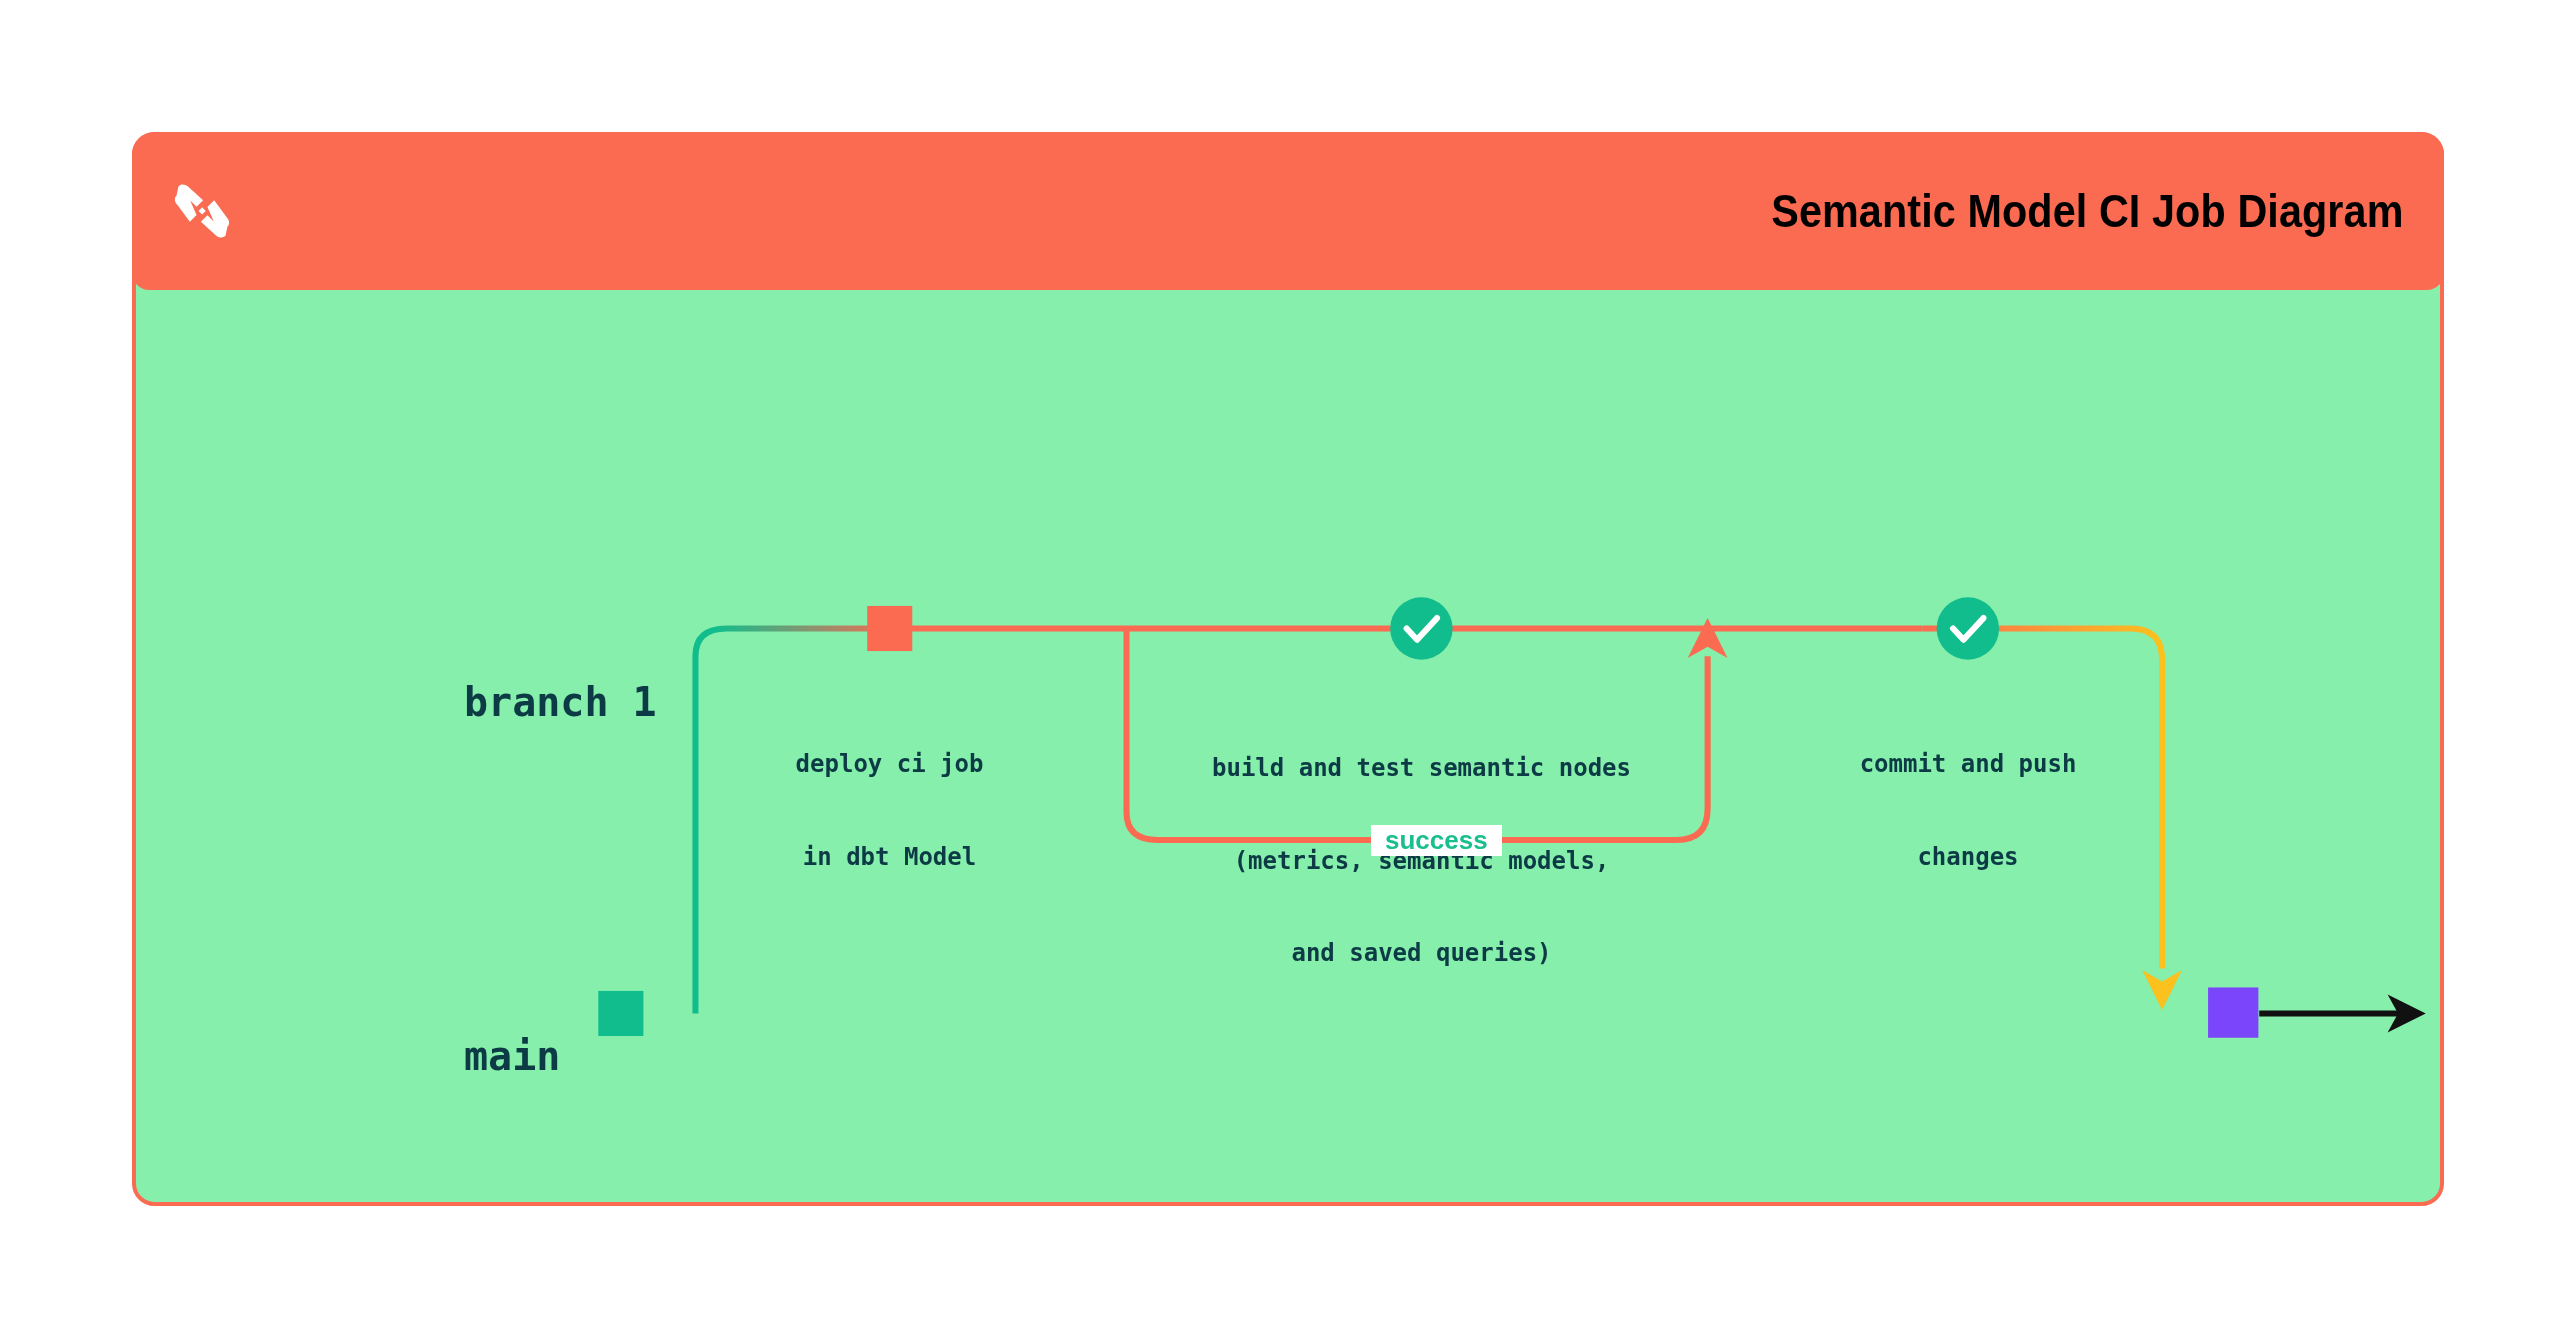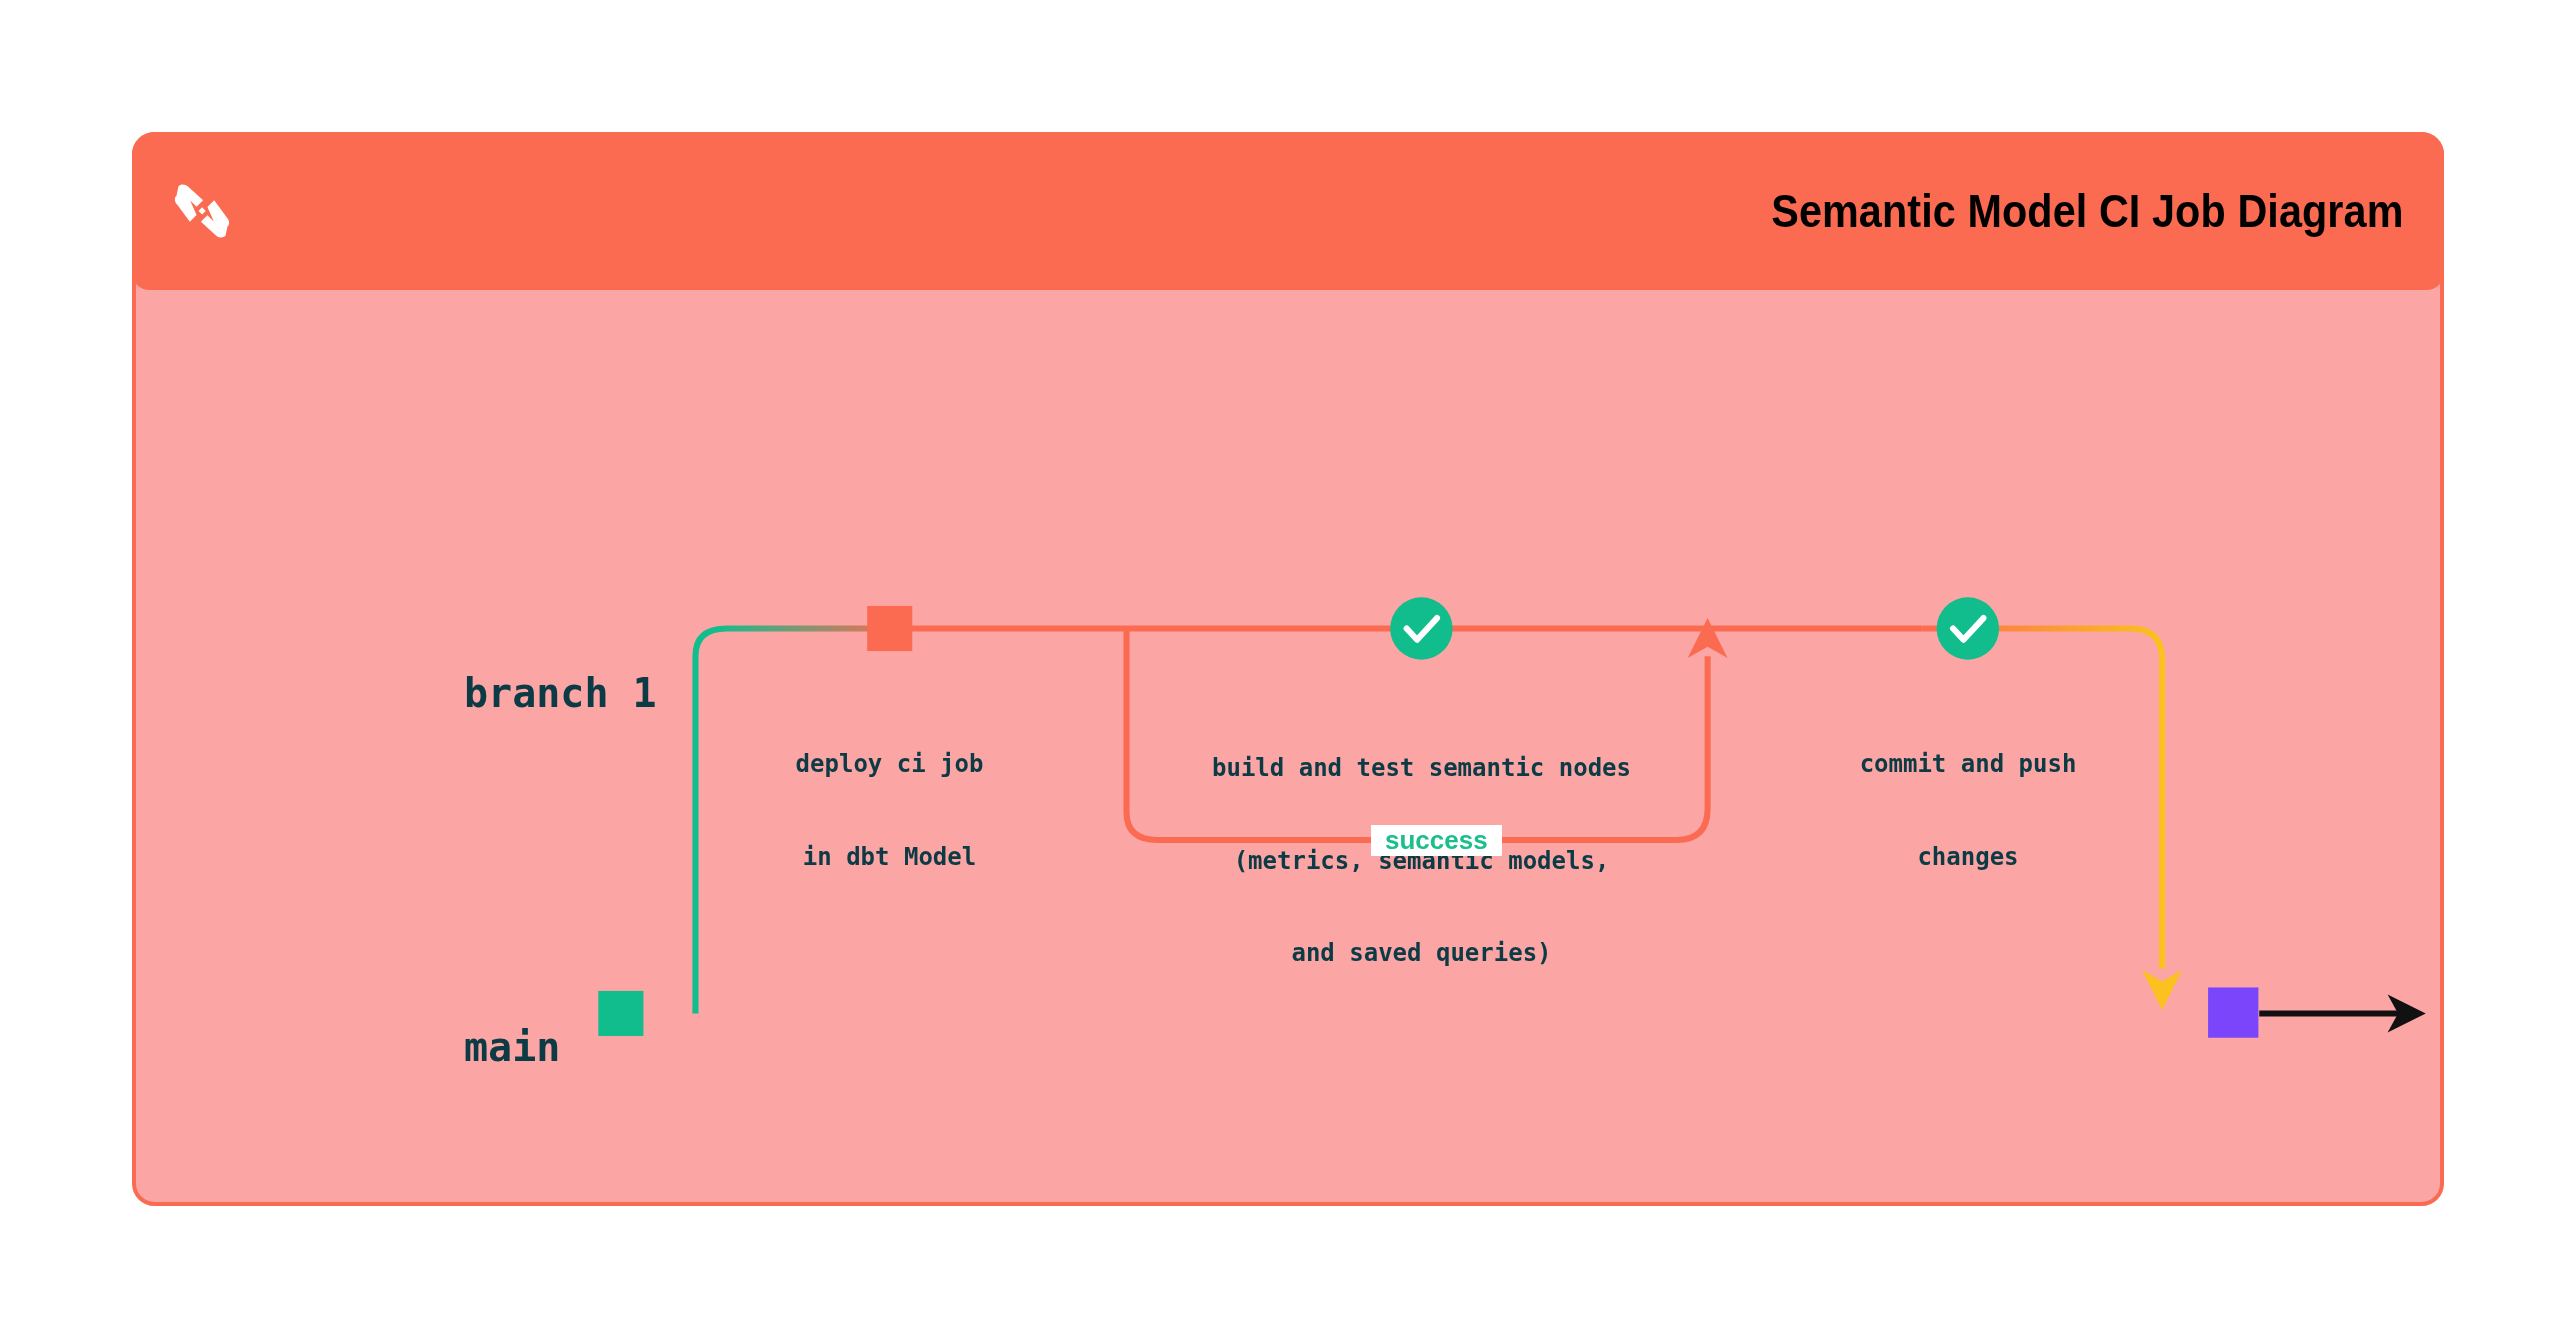--- a/index.html
+++ b/index.html
@@ -9,21 +9,21 @@
   #stage{position:relative;width:2576px;height:1324px;}
 
   
   .card{
     position:absolute;
     left:132px; top:132px;
     width:2312px; height:1074px;
     border:4.3px solid #FB6B52;
     border-radius:22.6px;
     box-sizing:border-box;
-    background:#fca5a5;
+    background:#86efac;
   }
   .card-header{
     position:absolute;
     left:-4.3px; top:-4.3px;
     width:2312px; height:158px;
     background:#FB6B52;
     border-radius:22.6px 22.6px 17.3px 17.3px;
     box-sizing:border-box;
     display:flex; align-items:center;
     padding:0 40px 0 36px;
@@ -58,20 +58,21 @@
     line-height:1.28;
     text-align:center;
   }
   .branch-name{
     position:absolute;
     font-family:"DejaVu Sans Mono","Liberation Mono",monospace;
     font-weight:700;
     color:#0D3B45;
     font-size:40px;
     white-space:nowrap;
+    margin-top:9px;
   }
   .node-lbl{font-size:24px;}
   .success-lbl{
     position:absolute;
     font-family:Liberation Sans, sans-serif;
     font-weight:700;
     font-size:26px;
     color:#1BBF8E;
     white-space:nowrap;
     background:#ffffff;

